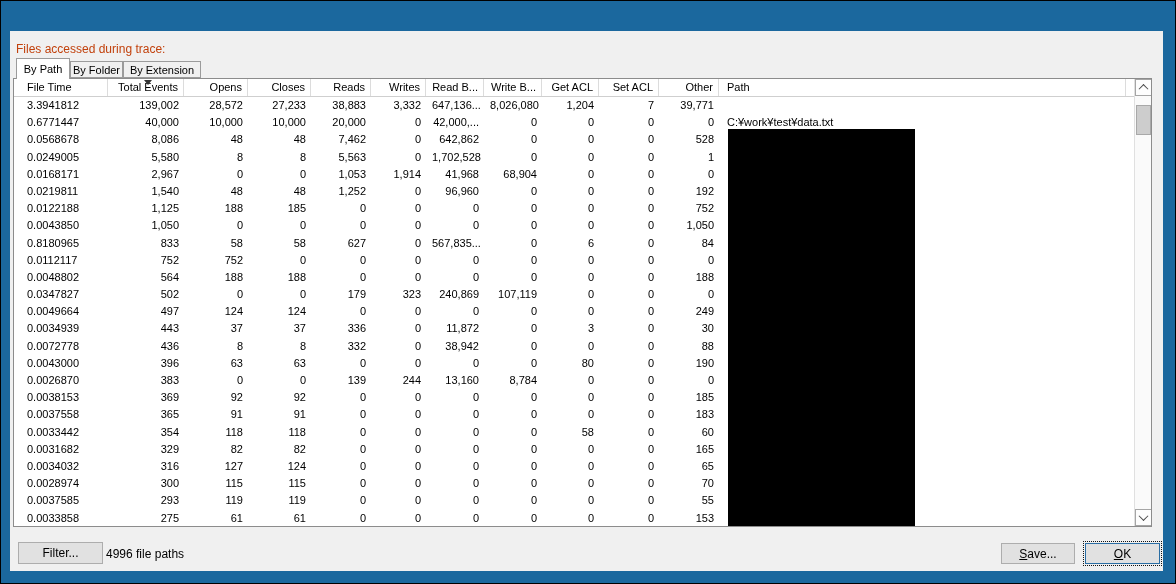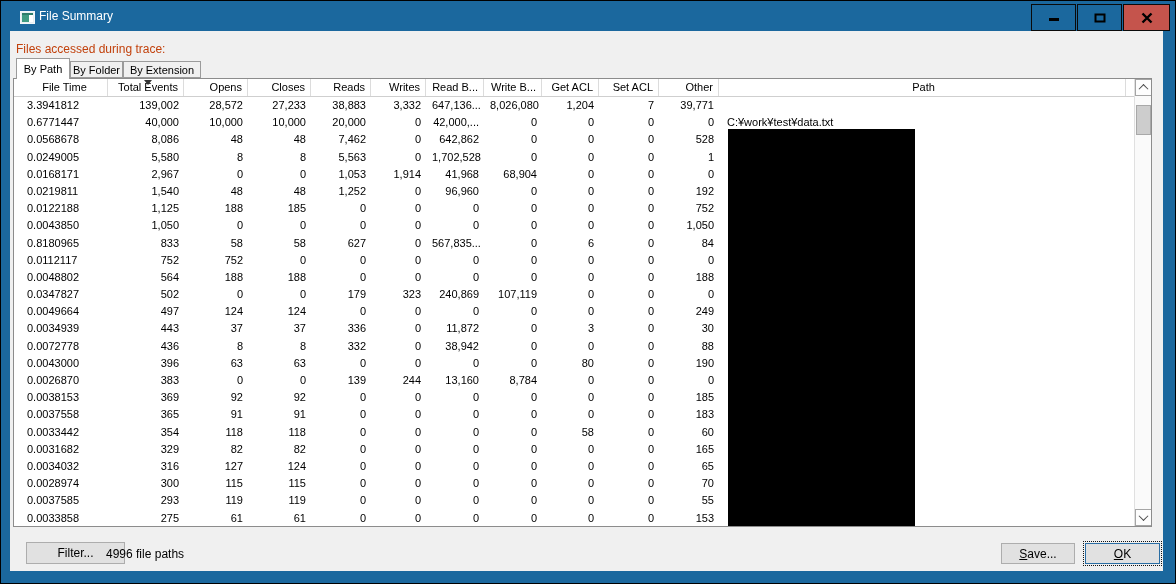--- a/index.html
+++ b/index.html
@@ -17,21 +17,21 @@
   .intro{position:absolute;left:16px;top:42px;font-size:12px;color:#c2410c;}
   .tab{position:absolute;box-sizing:border-box;font-size:11px;text-align:center;color:#000;border:1px solid #9b9b9b;}
   .tab.active{left:16px;top:58px;width:54px;height:21px;background:#ffffff;border-bottom:none;z-index:5;line-height:20px;}
   .tab.inactive{background:#f0f0f0;top:61px;height:17px;line-height:16px;z-index:1;}
   .tab.t1{left:70px;width:53px;}
   .tab.t2{left:123px;width:78px;}
   .list{position:absolute;left:13px;top:78px;width:1139px;height:449px;box-sizing:border-box;background:#ffffff;border:1px solid #8c8c8c;overflow:hidden;}
   .lheader{display:flex;height:17px;background:#ffffff;border-bottom:1px solid #cfcfcf;width:1121px;}
   .hcell{box-sizing:border-box;flex:none;height:17px;line-height:16px;font-size:11px;white-space:nowrap;overflow:hidden;border-right:1px solid #dcdcdc;padding:0 5px 0 6px;color:#000;}
   .hcell.a-right{text-align:right;}
-  .hcell.a-left{text-align:center;}
+  .hcell.a-left{text-align:left;}
   .hcell.first{padding-left:13px;}
   .hcell.pathcol{padding-left:8px;}
   .hcell.fill{flex:1;border-right:none;}
   .lbody{position:absolute;left:0;top:18px;width:969px;}
   .lrow{display:flex;height:17.2px;}
   .cell{box-sizing:border-box;flex:none;font-size:11px;line-height:17px;white-space:nowrap;overflow:hidden;color:#000;padding:0 5px 0 6px;}
   .cell.a-right{text-align:right;}
   .cell.first{padding-left:13px;}
   .cell.pathcol{padding-left:8px;}
   .sort-arrow{position:absolute;left:144px;top:80px;width:0;height:0;border-left:4px solid transparent;border-right:4px solid transparent;border-top:5px solid #333;z-index:6;}
@@ -39,57 +39,31 @@
   .sb-btn{position:absolute;left:0;width:17px;height:17px;box-sizing:border-box;background:#fdfdfd;border:1px solid #a5a5a5;display:flex;align-items:center;justify-content:center;}
   .sb-up{top:0;}
   .sb-down{bottom:0;}
   .chev{width:6px;height:6px;border-left:1.6px solid #4a4a4a;border-top:1.6px solid #4a4a4a;}
   .chev.up{transform:rotate(45deg) translate(1px,1px);}
   .chev.down{transform:rotate(225deg) translate(1px,1px);}
   .sb-thumb{position:absolute;left:1px;top:26px;width:15px;height:30px;background:#cdcdcd;border:1px solid #a8a8a8;box-sizing:border-box;}
   .redaction{position:absolute;left:728px;top:129px;width:187px;height:397px;background:#000;z-index:8;}
   .btn{position:absolute;box-sizing:border-box;background:#e1e1e1;border:1px solid #adadad;font-size:12px;font-family:"Liberation Sans","DejaVu Sans",sans-serif;color:#000;padding:0;text-align:center;}
   .btn.accel::first-letter{text-decoration:underline;}
-  #filterBtn{left:18px;top:542px;width:99px;height:22px;margin-left:8px;}
+  #filterBtn{left:18px;top:542px;width:85px;height:22px;}
   #saveBtn{left:1001px;top:543px;width:74px;height:21px;}
   #okBtn{left:1085px;top:543px;width:75px;height:21px;border:1px solid #2a6da3;outline:1px dotted #111;outline-offset:1px;}
   .count{position:absolute;left:106px;top:547px;font-size:12px;color:#000;}
 </style>
 </head>
 <body>
 
 <div class="page">
   <div class="winframe"></div>
 
-  <div class="titlebar">
-    <span class="app-icon">
-      <svg width="15" height="13" viewBox="0 0 15 13">
-        <rect x="0.5" y="0.5" width="14" height="12" fill="#e9eff3" stroke="#f2f6f9"></rect>
-        <rect x="2" y="2" width="7" height="9" fill="#3f9b82"></rect>
-        <rect x="9" y="2" width="4" height="9" fill="#ffffff"></rect>
-        <rect x="2" y="2" width="11" height="2" fill="#2e7d6a"></rect>
-      </svg>
-    </span>
-    <span class="wtitle">File Summary</span>
-    <div class="winbtn min">
-      <svg width="12" height="12" viewBox="0 0 12 12">
-          <rect x="1" y="6" width="10" height="3" fill="#000"></rect>
-        </svg>
-    </div>
-    <div class="winbtn max">
-      <svg width="12" height="12" viewBox="0 0 12 12">
-          <rect x="1.5" y="2.5" width="9" height="7" fill="none" stroke="#000" stroke-width="2"></rect>
-        </svg>
-    </div>
-    <div class="winbtn close">
-      <svg width="12" height="12" viewBox="0 0 12 12">
-          <path d="M1.5 1.5 L10.5 10.5 M10.5 1.5 L1.5 10.5" stroke="#000" stroke-width="2.4"></path>
-        </svg>
-    </div>
-  </div>
 
   <div class="client"></div>
 
   <div class="intro">Files accessed during trace:</div>
 
   <div class="tab active">By Path</div>
   <div class="tab inactive t1">By Folder</div>
   <div class="tab inactive t2">By Extension</div>
 
   <div class="list">

